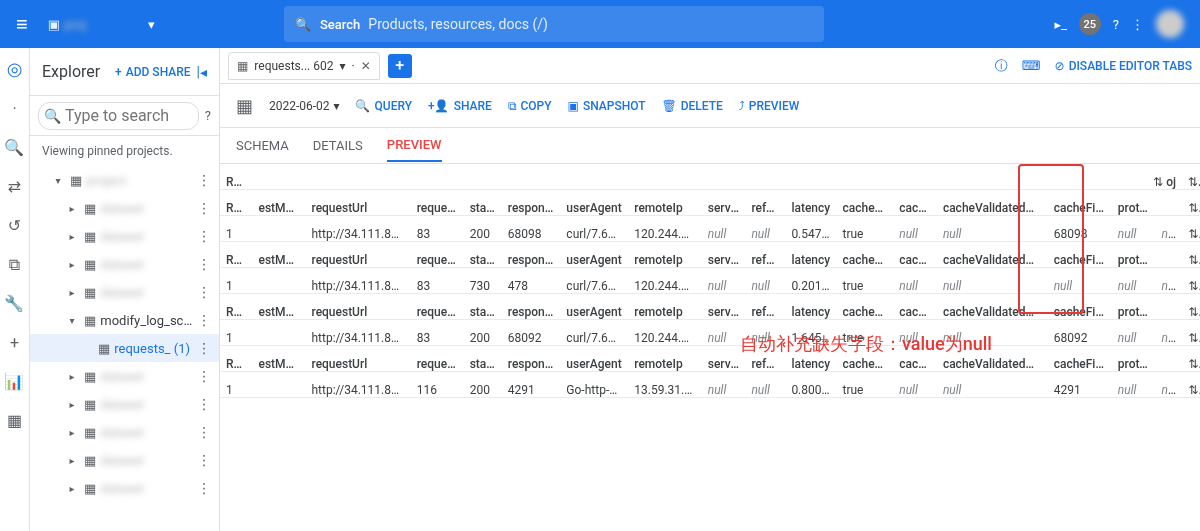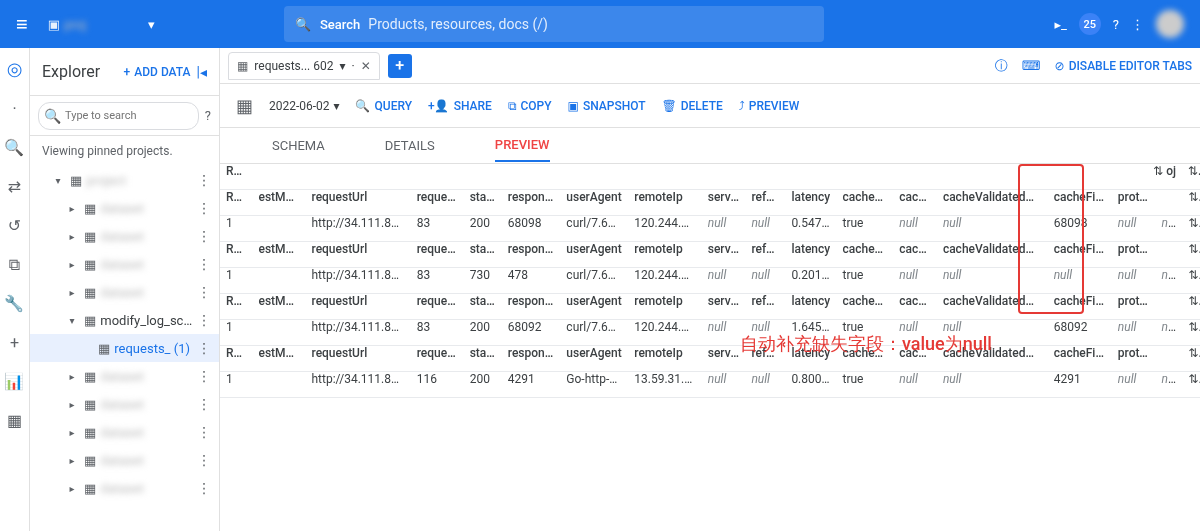--- a/index.html
+++ b/index.html
@@ -5,33 +5,33 @@
 * { margin:0; padding:0; box-sizing:border-box; font-family:Roboto,Arial,sans-serif; }
 body { width:1200px; height:531px; overflow:hidden; background:#fff; font-size:13px; color:#3c4043; }
 
 .topbar { height:48px; background:#1a73e8; display:flex; align-items:center; color:#fff; padding:0 16px; gap:12px; }
 .gcp-logo { font-size:17px; font-weight:400; display:flex; align-items:center; gap:8px; }
 .proj-chip { display:flex; align-items:center; gap:4px; padding:4px 8px; border-radius:4px; }
 .searchbar { flex:0 0 auto; margin-left:auto; margin-right:auto; display:flex; align-items:center; background:rgba(255,255,255,.15); border-radius:4px; height:36px; padding:0 12px; width:540px; gap:8px; }
 .searchbar input { background:transparent; border:none; color:#fef9c3; font-size:14px; width:100%; outline:none; }
 .searchbar input::placeholder { color:rgba(255,255,255,.85); }
 .top-actions { display:flex; align-items:center; gap:12px; margin-left:auto; }
-.badge-25 { background:#3b82f6; color:#fff; border-radius:50%; width:22px; height:22px; display:flex; align-items:center; justify-content:center; font-size:11px; font-weight:500; }
+.badge-25 { background:#737373; color:#fff; border-radius:50%; width:22px; height:22px; display:flex; align-items:center; justify-content:center; font-size:11px; font-weight:500; }
 
 .shell { display:flex; height:calc(531px - 48px); }
 .rail { width:30px; border-right:1px solid #e0e0e0; display:flex; flex-direction:column; align-items:center; padding-top:10px; gap:20px; background:#fff; }
 .rail-icon { color:#5f6368; font-size:16px; }
 
 .explorer { width:190px; border-right:1px solid #e0e0e0; display:flex; flex-direction:column; }
 .exp-header { height:48px; display:flex; align-items:center; padding:16px 12px; border-bottom:1px solid #e0e0e0; }
 .exp-title { font-size:16px; color:#3c4043; flex:1; }
 .add-data { color:#1a73e8; font-size:12px; font-weight:500; display:flex; align-items:center; gap:4px; }
 .collapse-icon { margin-left:6px; color:#1a73e8; font-size:14px; }
 .exp-search { height:40px; display:flex; align-items:center; padding:0 8px; gap:6px; border-bottom:1px solid #e0e0e0; }
-.exp-search input { border:1px solid #dadce0; border-radius:12px; height:28px; padding:0 8px 0 26px; width:100%; font-size:11px; outline:none; }
+.exp-search input { border:1px solid #dadce0; border-radius:12px; height:28px; padding:0 8px 0 26px; width:100%; font-size:16px; outline:none; }
 .exp-search-wrap { position:relative; flex:1; }
 .exp-search-wrap .mag { position:absolute; left:6px; top:6px; color:#5f6368; font-size:14px; }
 .pinned { padding:8px 12px; font-size:12px; color:#5f6368; }
 .tree { font-size:13px; color:#3c4043; }
 .tree-row { display:flex; align-items:center; height:28px; padding:0 8px; gap:4px; position:relative; }
 .tree-row .caret { width:16px; text-align:center; color:#5f6368; font-size:10px; }
 .tree-row .ds { color:#5f6368; font-size:13px; }
 .tree-row .label { flex:1; white-space:nowrap; overflow:hidden; text-overflow:ellipsis; }
 .tree-row .more { color:#5f6368; font-size:14px; }
 .tree-row.indent1 { padding-left:20px; }
@@ -48,26 +48,26 @@
 .tab-add { width:24px; height:24px; background:#1a73e8; color:#fff; border-radius:3px; display:flex; align-items:center; justify-content:center; font-size:16px; font-weight:500; }
 .tabbar-right { margin-left:auto; display:flex; align-items:center; gap:14px; }
 .disable-tabs { color:#1a73e8; font-size:12px; font-weight:500; display:flex; align-items:center; gap:4px; }
 
 .titlebar { height:44px; display:flex; align-items:center; padding:0 16px; gap:16px; border-bottom:1px solid #e0e0e0; }
 .table-title { font-size:18px; color:#3c4043; font-weight:400; display:flex; align-items:center; gap:8px; }
 .date-sel { font-size:12px; color:#3c4043; display:flex; align-items:center; gap:4px; }
 .action-btn { color:#1a73e8; font-size:12px; font-weight:500; display:flex; align-items:center; gap:4px; }
 
 .subtabs { height:36px; display:flex; align-items:center; padding:0 16px; gap:24px; border-bottom:1px solid #e0e0e0; font-size:13px; }
-.subtab { color:#5f6368; padding:8px 0;margin-left:36px; }
+.subtab { color:#5f6368; padding:8px 0; }
 .subtab.active { color:#ef4444; border-bottom:2px solid #1a73e8; font-weight:500; }
 
 .grid-wrap { flex:1; overflow:auto; position:relative; }
 .grid { font-size:12px; color:#3c4043; width:100%; }
-.grow { display:flex; border-bottom:1px solid #e8eaed; height:26px; align-items:flex-start; }
+.grow { display:flex; border-bottom:1px solid #e8eaed; height:26px; align-items:flex-end; }
 .grow.header { font-weight:500; color:#3c4043; background:#fff; }
 .gc { padding:0 6px; white-space:nowrap; overflow:hidden; text-overflow:ellipsis; }
 .gc.row { width:34px; }
 .gc.method { width:56px; }
 .gc.url { width:112px; }
 .gc.reqsize { width:56px; }
 .gc.status { width:40px; }
 .gc.respsize { width:62px; }
 .gc.ua { width:72px; }
 .gc.rip { width:78px; }
@@ -121,21 +121,21 @@
     <span class="rail-icon">⧉</span>
     <span class="rail-icon">🔧</span>
     <span class="rail-icon">+</span>
     <span class="rail-icon">📊</span>
     <span class="rail-icon">▦</span>
   </div>
 
   <div class="explorer">
     <div class="exp-header">
       <span class="exp-title">Explorer</span>
-      <span class="add-data">+ <span>ADD DATA</span></span>
+      <span class="add-data">+ <span>ADD SHARE</span></span>
       <span class="collapse-icon">|◂</span>
     </div>
     <div class="exp-search">
       <div class="exp-search-wrap">
         <span class="mag">🔍</span>
         <input placeholder="Type to search" style="">
       </div>
       <span style="color:#5f6368;">?</span>
     </div>
     <div class="pinned">Viewing pinned projects.</div>

